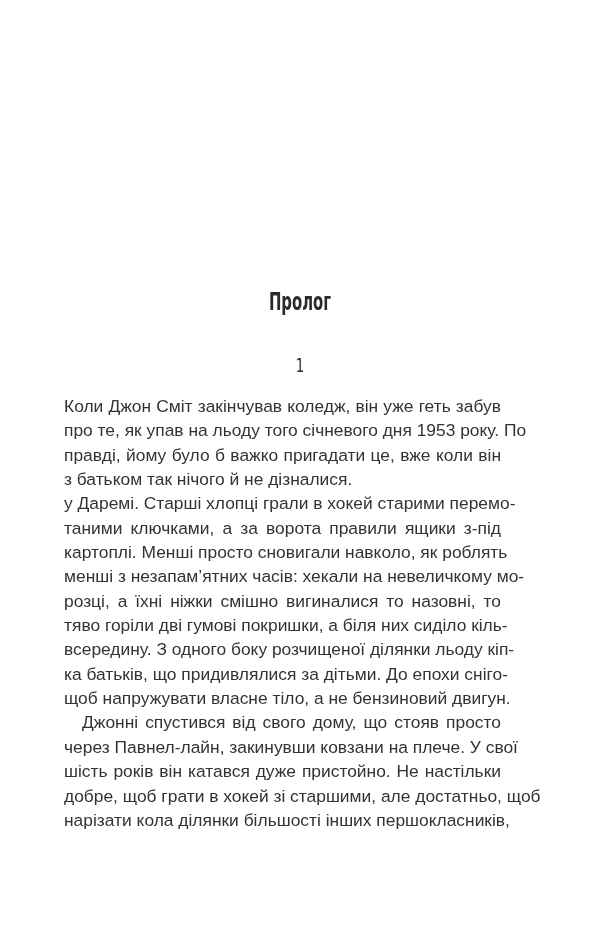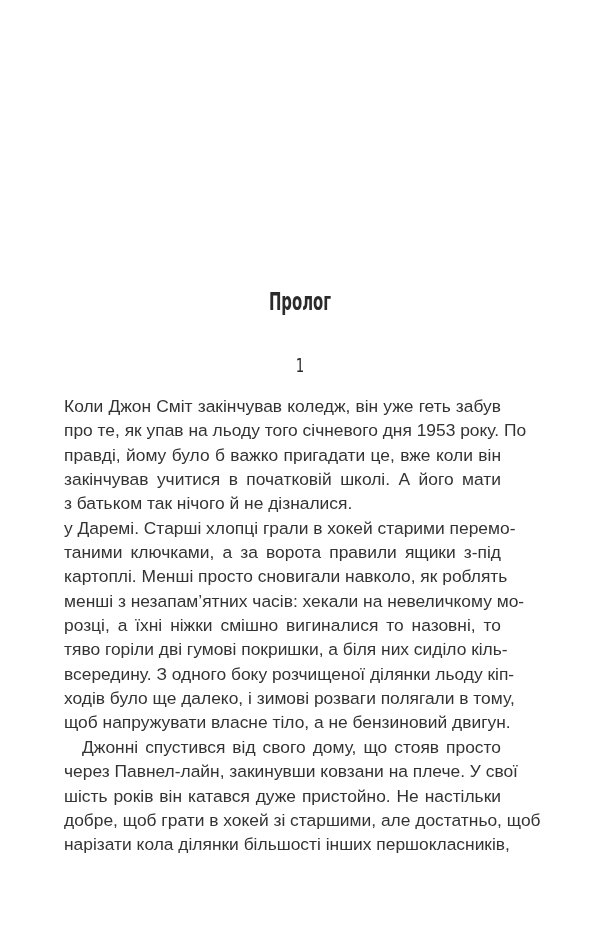--- a/index.html
+++ b/index.html
@@ -28,30 +28,29 @@
 </head>
 <body>
 
 <div class="page">
   <div class="chapter-title">Пролог</div>
   <div class="section-number">1</div>
   <div class="body-text" id="body-text">
       <span class="line">Коли Джон Сміт закінчував коледж, він уже геть забув</span>
       <span class="line">про те, як упав на льоду того січневого дня 1953 року. По</span>
       <span class="line">правді, йому було б важко пригадати це, вже коли він</span>
-      <span class="line">закінчував учитися в початковій школі. А його мати</span>
       <span class="line last">з батьком так нічого й не дізналися.</span>
       <span class="line">у Даремі. Старші хлопці грали в хокей старими перемо-</span>
       <span class="line">таними ключками, а за ворота правили ящики з-під</span>
       <span class="line">картоплі. Менші просто сновигали навколо, як роблять</span>
       <span class="line">менші з незапам’ятних часів: хекали на невеличкому мо-</span>
       <span class="line">розці, а їхні ніжки смішно вигиналися то назовні, то</span>
       <span class="line">тяво горіли дві гумові покришки, а біля них сиділо кіль-</span>
       <span class="line">всередину. З одного боку розчищеної ділянки льоду кіп-</span>
-      <span class="line">ходів було ще далеко, і зимові розваги полягали в тому,</span>
+      <span class="line">ка батьків, що придивлялися за дітьми. До епохи сніго-</span>
       <span class="line last">щоб напружувати власне тіло, а не бензиновий двигун.</span>
       <span class="line indent">Джонні спустився від свого дому, що стояв просто</span>
       <span class="line">через Павнел-лайн, закинувши ковзани на плече. У свої</span>
       <span class="line">шість років він катався дуже пристойно. Не настільки</span>
       <span class="line">добре, щоб грати в хокей зі старшими, але достатньо, щоб</span>
       <span class="line">нарізати кола ділянки більшості інших першокласників,</span>
     </div>
 </div>
 
 </body></html>

